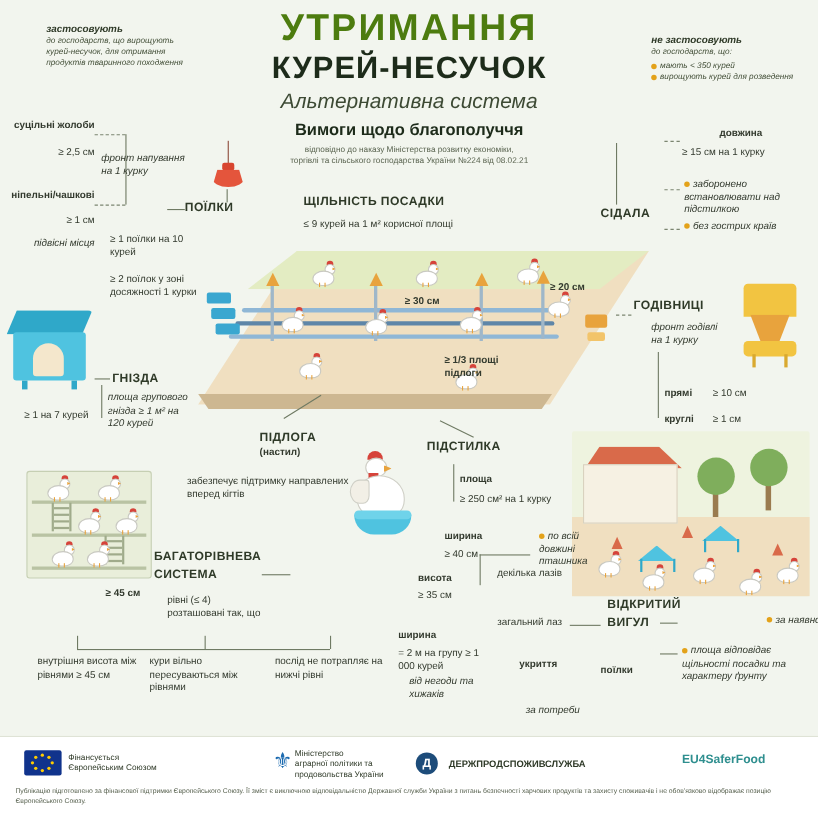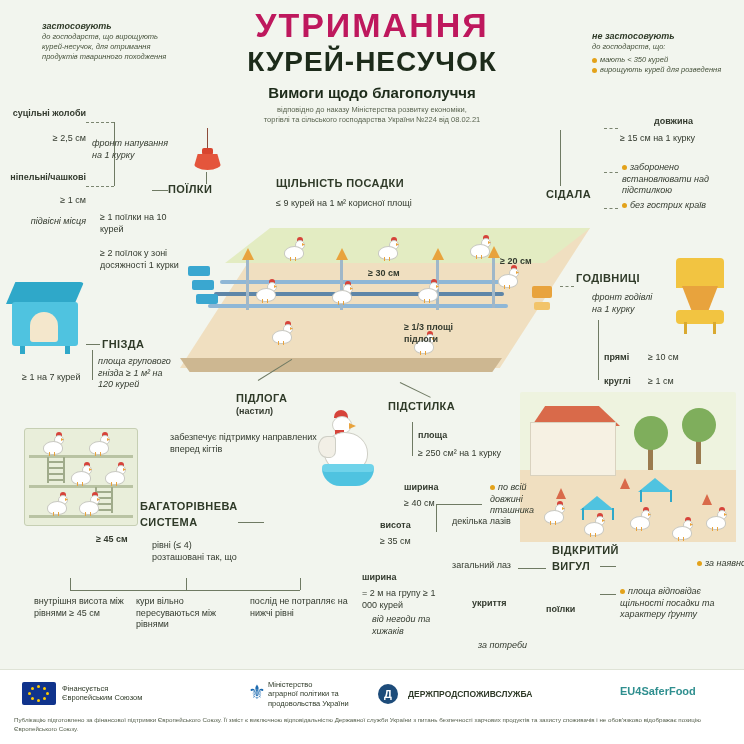--- a/index.html
+++ b/index.html
@@ -8,21 +8,21 @@
     background:#f2f5ee;
     font-family:"Liberation Sans", sans-serif;
     color:#333a2e;
     overflow:hidden;
     position:relative;
   }
   .page{position:relative;width:744px;height:744px;}
 
   
   .title-block{position:absolute;left:0;top:8px;width:744px;text-align:center;}
-  .t1{font-size:34px;font-weight:bold;letter-spacing:2px;color:#be185d;line-height:1.05;}
+  .t1{font-size:34px;font-weight:bold;letter-spacing:2px;color:#4d7c0f;line-height:1.05;}
   .t2{font-size:28px;font-weight:bold;letter-spacing:1px;color:#1d2b1a;line-height:1.15;margin-top:2px;}
   .t3{font-size:19px;font-style:italic;color:#3d4a34;margin-top:4px;}
   .t4{font-size:15px;font-weight:bold;color:#1d2b1a;margin-top:6px;}
   .t5{font-size:7.5px;color:#5a6450;margin-top:4px;line-height:1.35;}
 
   
   .lbl{position:absolute;font-size:9px;line-height:1.3;}
   .bold{font-weight:bold;}
   .it{font-style:italic;}
   .cap{font-weight:bold;font-size:11px;letter-spacing:.4px;color:#2f3a28;}
@@ -105,20 +105,21 @@
   .eu4{position:absolute;left:620px;top:5px;font-size:11px;font-weight:bold;color:#2f8f8f;}
 </style>
 </head>
 <body>
 
 <div class="page">
 
   <div class="title-block">
     <div class="t1">УТРИМАННЯ</div>
     <div class="t2">КУРЕЙ-НЕСУЧОК</div>
+    <div class="t3">Альтернативна система</div>
     <div class="t4">Вимоги щодо благополуччя</div>
     <div class="t5" style="white-space:pre-line">відповідно до наказу Міністерства розвитку економіки,
 торгівлі та сільського господарства України №224 від 08.02.21</div>
   </div>
 
   <div class="note" style="left:42px;top:20px;width:140px;">
     <div class="hd">застосовують</div>
     <div class="it">до господарств, що вирощують курей-несучок, для отримання продуктів тваринного походження</div>
   </div>
 

